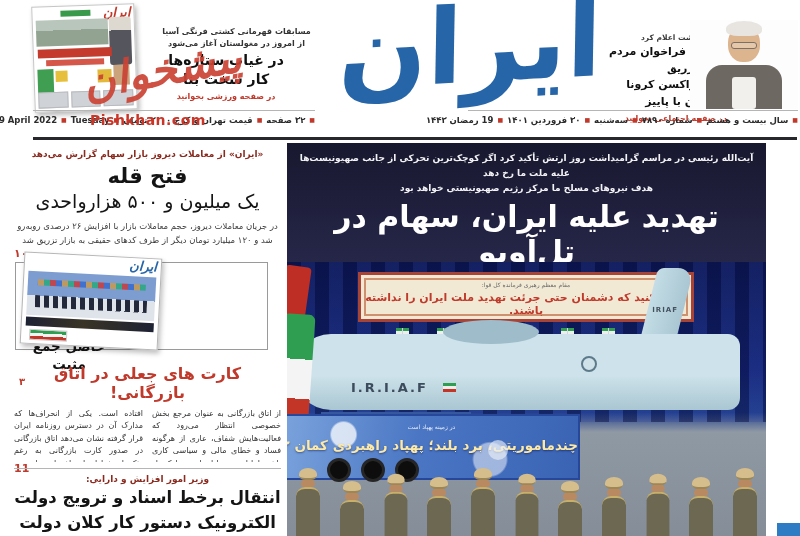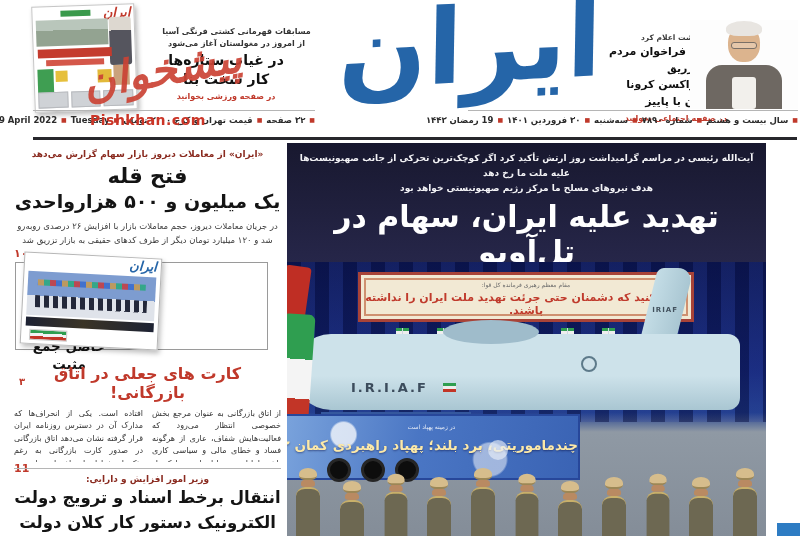--- a/index.html
+++ b/index.html
@@ -55,21 +55,21 @@
   .dateline .sq{color:#c0392b;font-size:6px;line-height:1;}
   .dateline .ltr{direction:ltr;}
   .rule-heavy{left:33px;top:137px;width:764px;height:3px;background:#27272c;}
 
   
   .art{text-align:center;}
   .art .kick-red{font-size:9px;font-weight:bold;color:#8a2b20;}
   .art .kick-dark{font-size:8px;font-weight:bold;color:#3a3a3a;}
   .art .pagenum{display:block;text-align:left;color:#c0392b;font-weight:bold;font-size:11px;}
   .stock-h1{font-size:21px;font-weight:900;color:#141414;line-height:1.3;margin-top:4px;}
-  .stock-h2{font-size:19px;font-weight:700;color:#141414;line-height:1.2;}
+  .stock-h2{font-size:19px;font-weight:400;color:#141414;line-height:1.2;}
   .stock-body{font-size:8.5px;color:#3a3a3a;line-height:1.6;margin-top:7px;}
 
   .regbox{left:15px;top:262px;width:253px;height:88px;border:1px solid #9a9a9a;}
   .reg-text{position:absolute;left:auto;right:148px;top:8px;width:100px;text-align:center;}
   .reg-intro{font-size:7.5px;font-weight:bold;color:#3a3a3a;line-height:1.5;}
   .reg-h{font-size:13.5px;font-weight:900;color:#131313;line-height:1.35;margin-top:3px;}
   .reg-page{color:#c0392b;font-weight:bold;font-size:10px;text-align:left;margin-top:2px;}
   .thumb2{position:absolute;left:6px;top:-8px;width:138px;height:92px;background:#fff;border:1px solid #b5b5b5;
           box-shadow:2px 3px 5px rgba(0,0,0,.25);transform:rotate(3deg);overflow:hidden;}
   .t2-mast{position:absolute;right:4px;top:0;color:#2565a8;font-weight:bold;font-style:italic;font-size:13px;}

